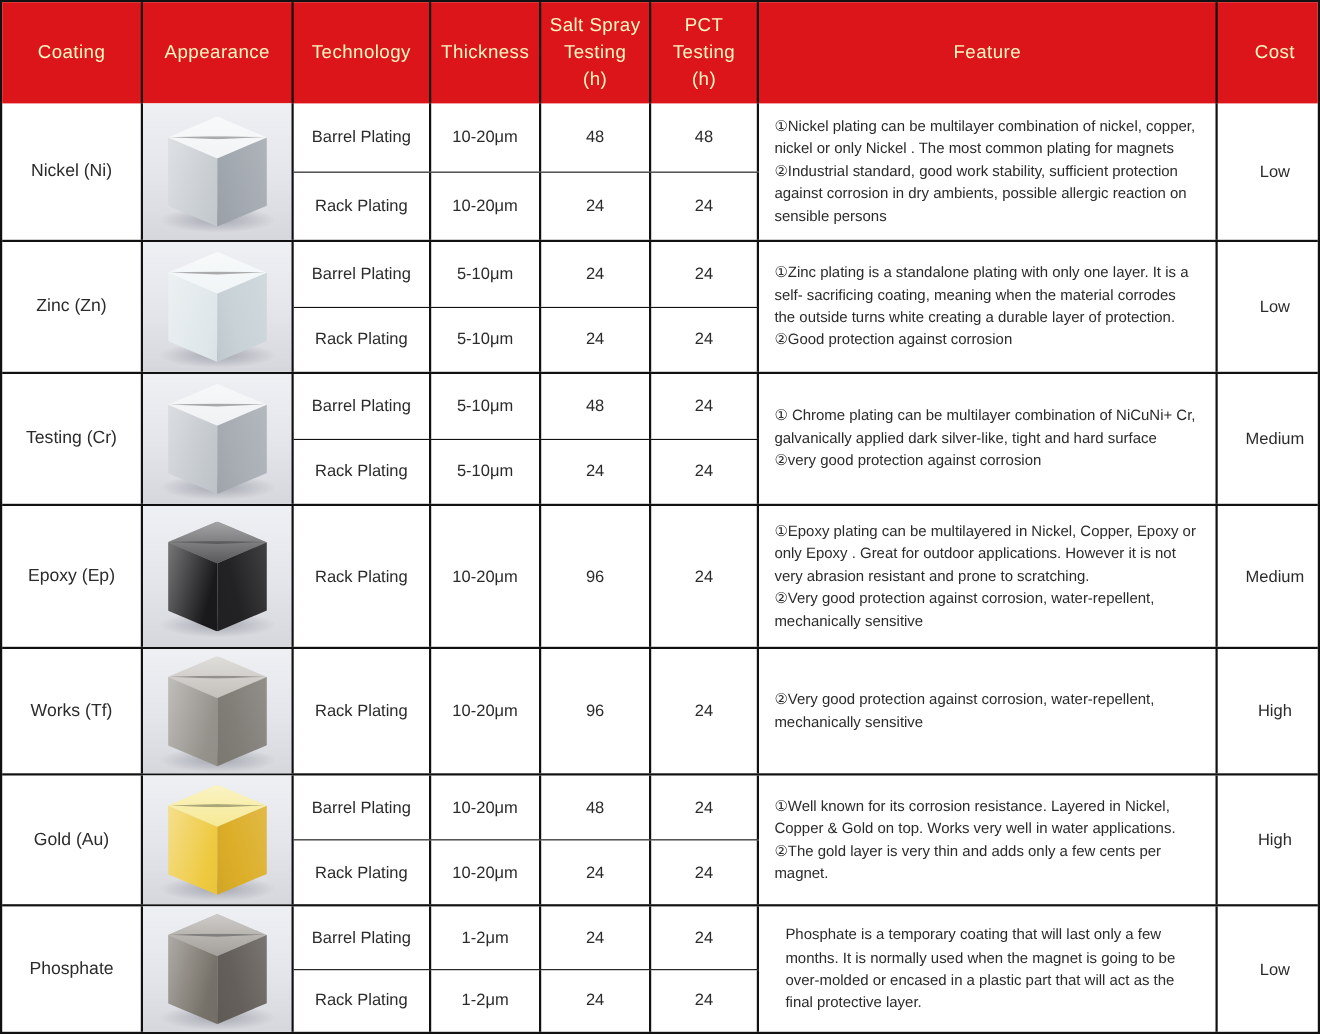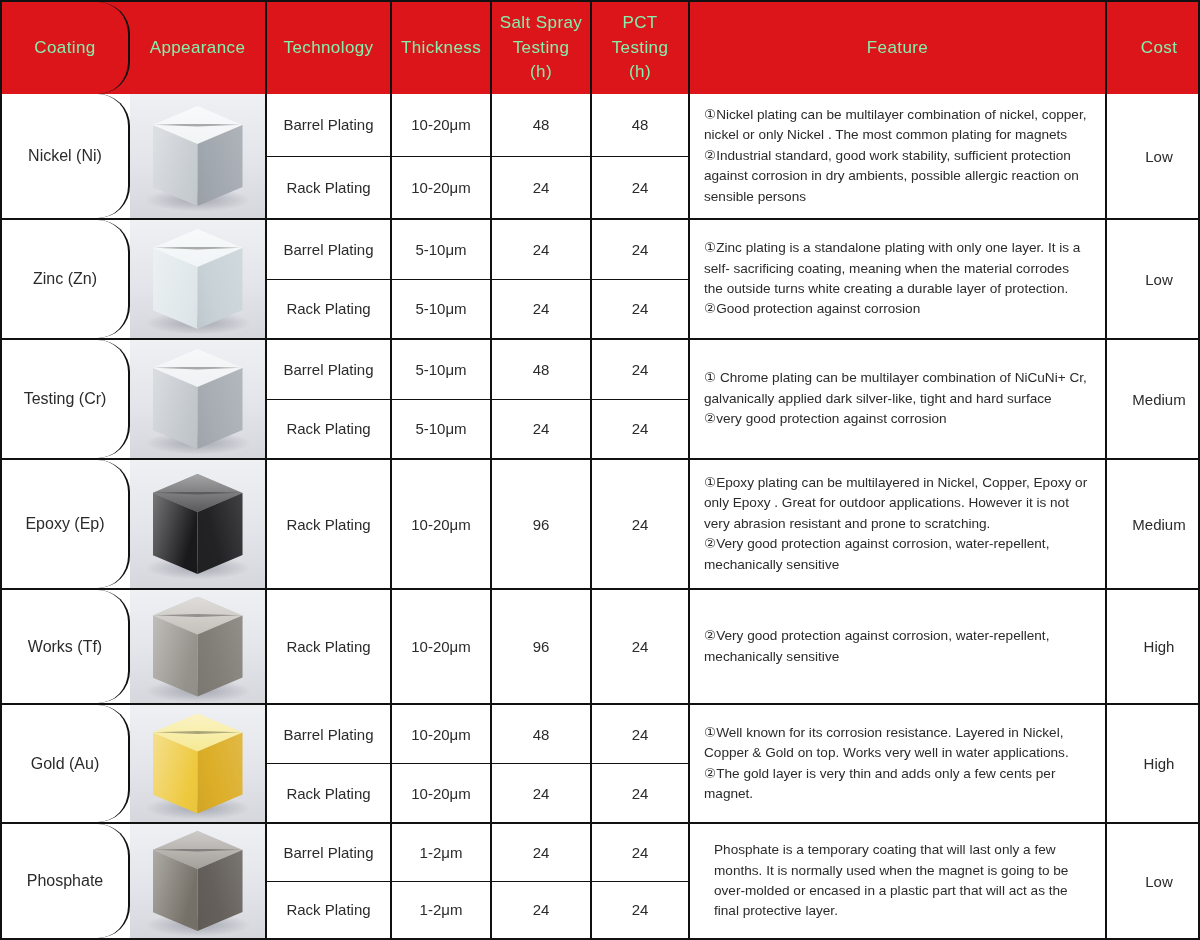--- a/index.html
+++ b/index.html
@@ -14,28 +14,28 @@
     border:2px solid #111;
     display:flex; flex-direction:column;
     background:#fff;
   }
   
   .hrow {
     display:flex; height:92px; flex:0 0 92px;
     background:#dc151b;
   }
   .hcell {
-    color:#86efac; display:flex; align-items:center; justify-content:center;
+    color:#fef9c3; display:flex; align-items:center; justify-content:center;
     text-align:center; font-size:17px; letter-spacing:.4px;
     border-right:2px solid #111; white-space:pre-line; line-height:1.45;
   }
   .hcell:last-child { border-right:none; }
   .hcell.pct-h { align-items:flex-start; padding-top:9px; }
   
-  .w-coating   { width:128px; flex:0 0 128px;border-radius:32px; }
+  .w-coating   { width:128px; flex:0 0 128px; }
   .w-appear    { width:137px; flex:0 0 137px; }
   .w-tech      { width:125px; flex:0 0 125px;text-align:center; }
   .w-thick     { width:100px; flex:0 0 100px; }
   .w-salt      { width:100px; flex:0 0 100px; }
   .w-pct       { width:98px;  flex:0 0 98px; }
   .w-feature   { flex:1 1 auto; }
   .w-cost      { width:78px;  flex:0 0 78px;margin-left:13px; }
   
   .row { display:flex; border-bottom:2px solid #111; }
   .row:last-child { border-bottom:none; flex:1 1 auto; }

